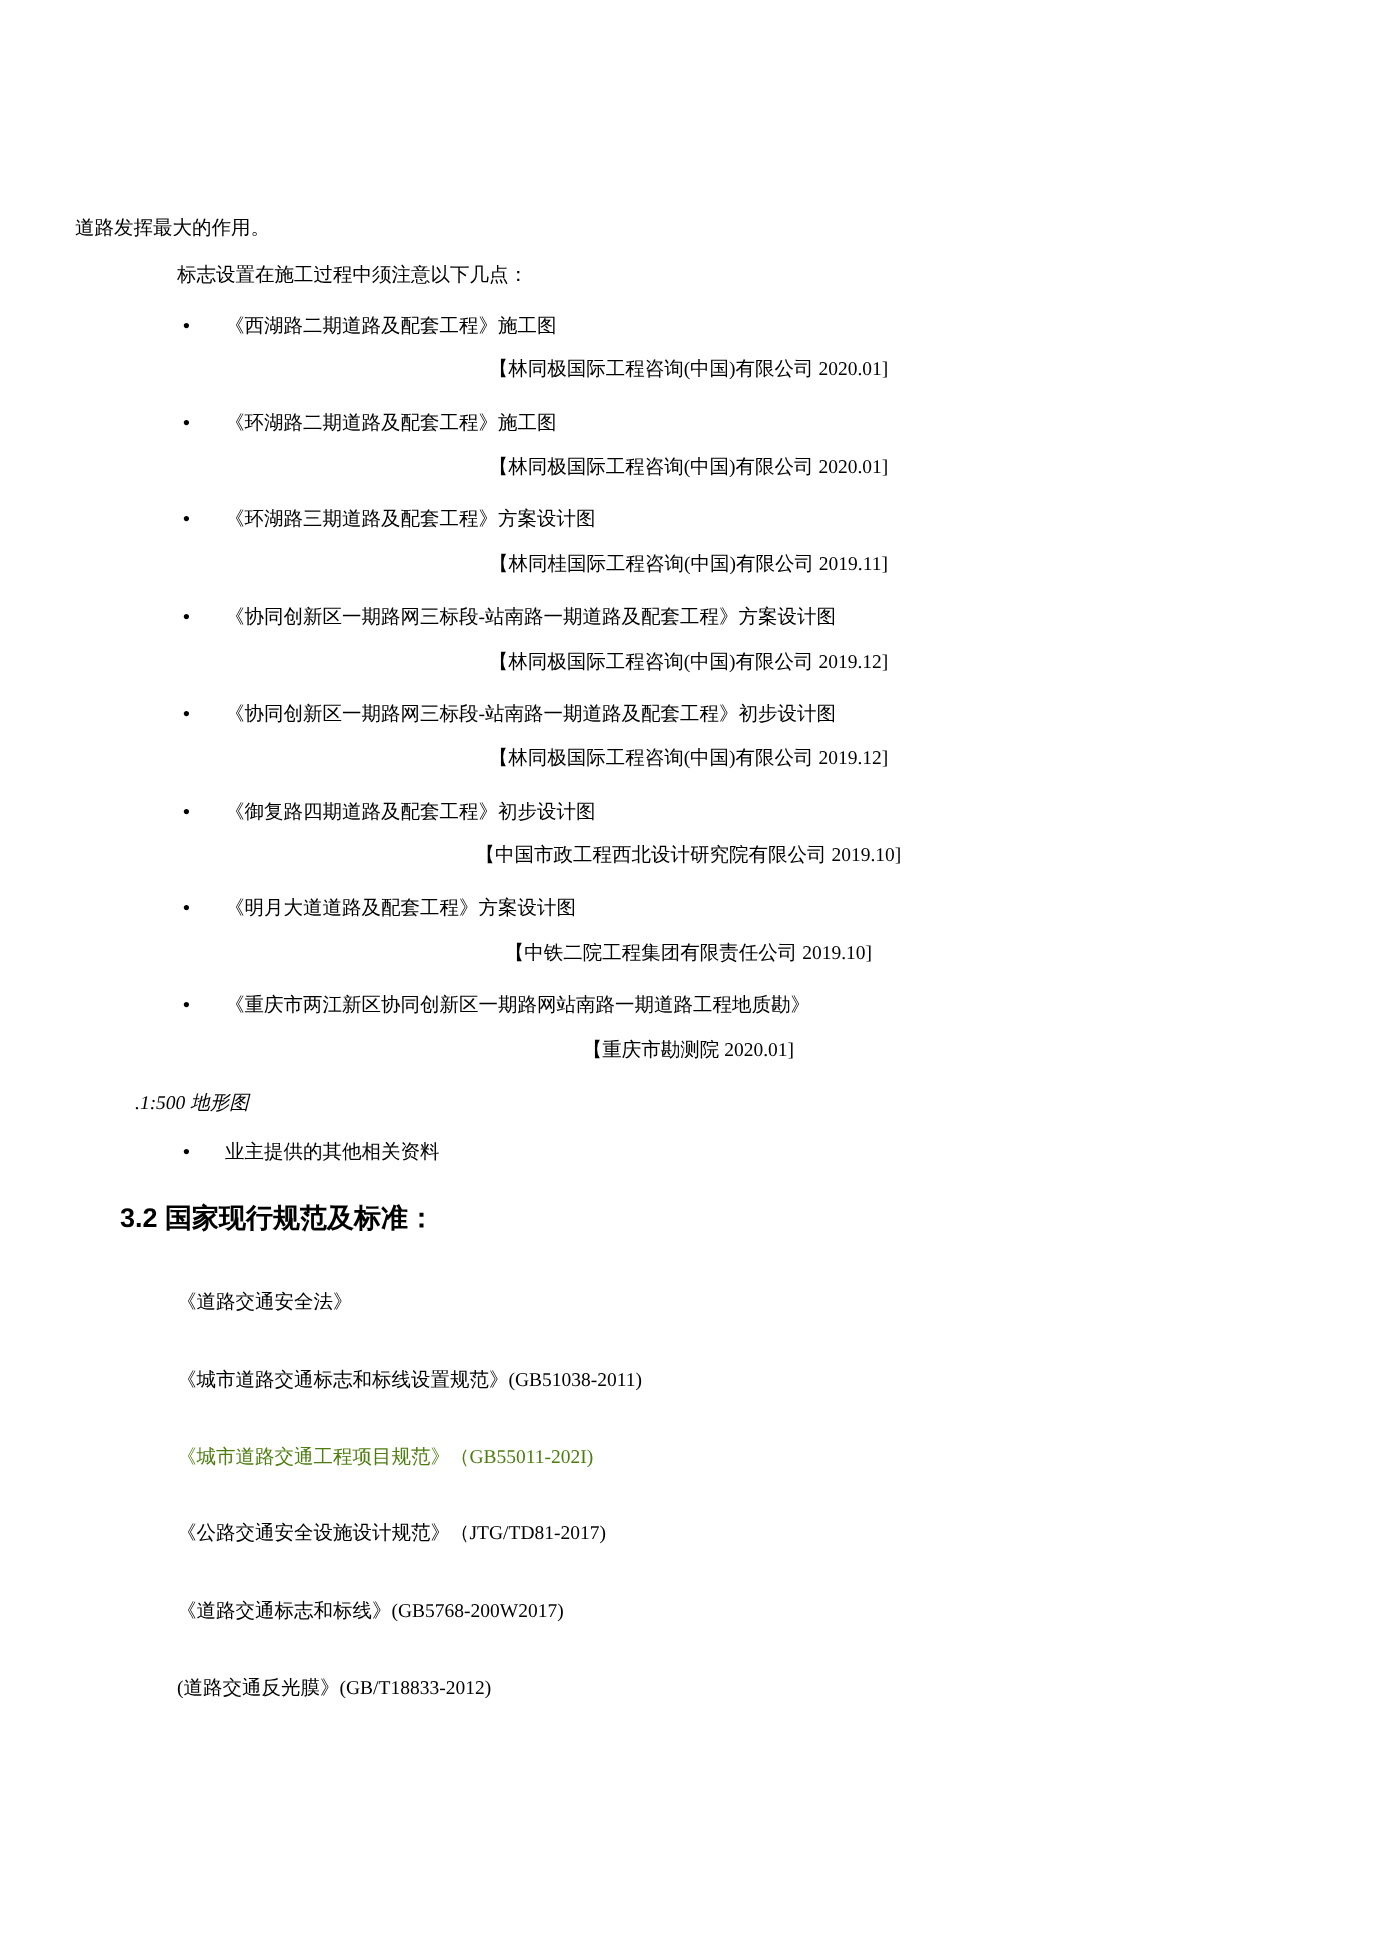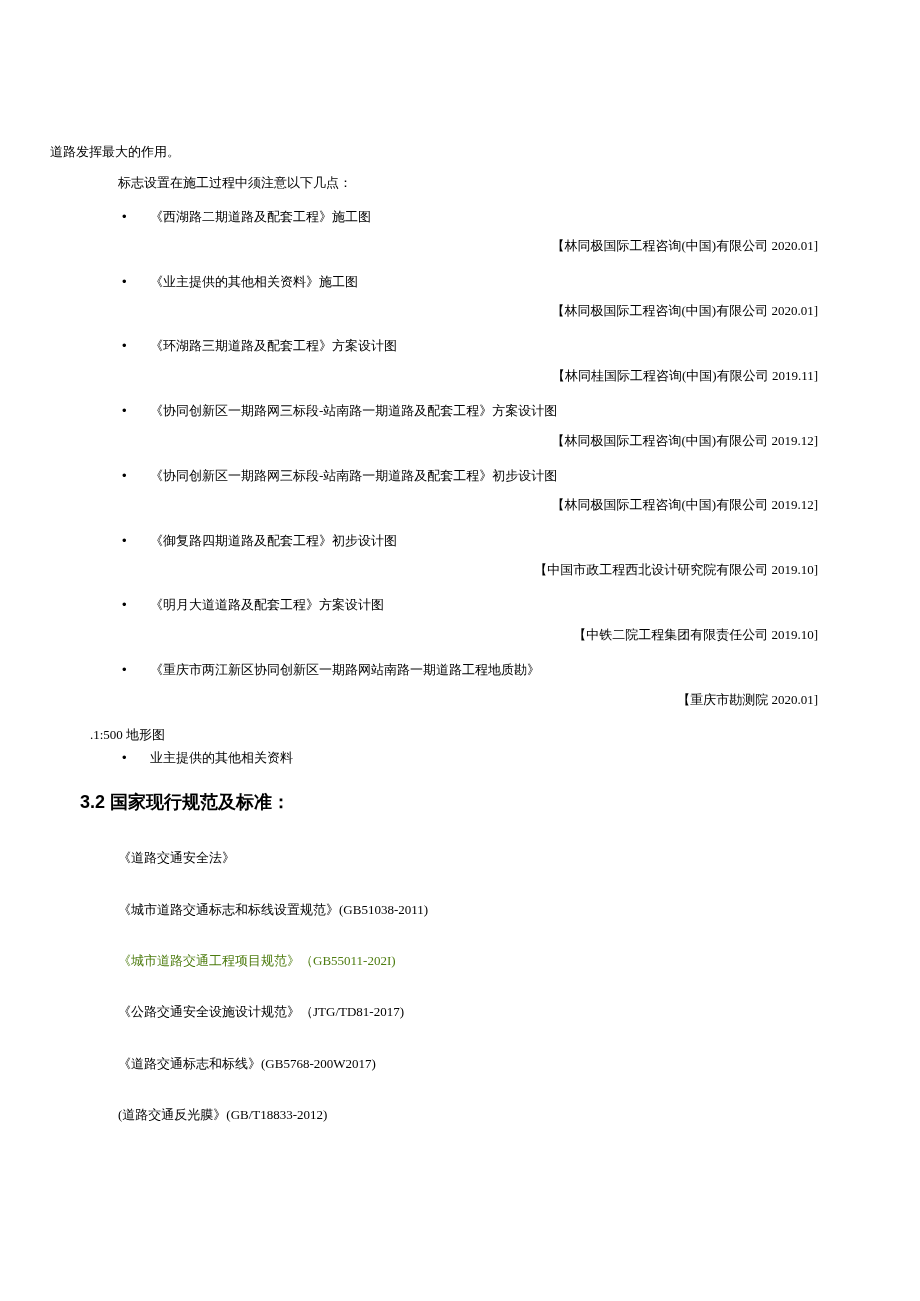--- a/index.html
+++ b/index.html
@@ -31,28 +31,30 @@
     }
     .bullet-dot {
       width: 28px;
       flex-shrink: 0;
       font-family: Arial, sans-serif;
     }
     .bullet-text {
       flex: 1;
     }
     .right-note {
-      text-align: right;
-      margin-right: 12px;
+      text-align: center;
+      margin-right: 2px;
       margin-bottom: 12px;
       margin-top: 4px;
     }
     .plain-line {
       margin-left: 0px;
+      margin-bottom: 10px;
       margin-top: 4px;
+      font-style: italic;
     }
     .section-heading {
       font-family: Arial, "Microsoft YaHei", sans-serif;
       font-weight: bold;
       font-size: 18px;
       margin-top: 16px;
       margin-bottom: 18px;
       margin-left: -10px;
     }
     .standard-item {
@@ -72,21 +74,21 @@
 <div class="intro-line">标志设置在施工过程中须注意以下几点：</div>
 
 <div id="bullet-container">
     <div class="bullet-item">
       <span class="bullet-dot">•</span>
       <span class="bullet-text">《西湖路二期道路及配套工程》施工图</span>
     </div>
     <div class="right-note">【林同极国际工程咨询(中国)有限公司 2020.01]</div>
     <div class="bullet-item">
       <span class="bullet-dot">•</span>
-      <span class="bullet-text">《业主提供的其他相关资料》施工图</span>
+      <span class="bullet-text">《环湖路二期道路及配套工程》施工图</span>
     </div>
     <div class="right-note">【林同极国际工程咨询(中国)有限公司 2020.01]</div>
     <div class="bullet-item">
       <span class="bullet-dot">•</span>
       <span class="bullet-text">《环湖路三期道路及配套工程》方案设计图</span>
     </div>
     <div class="right-note">【林同桂国际工程咨询(中国)有限公司 2019.11]</div>
     <div class="bullet-item">
       <span class="bullet-dot">•</span>
       <span class="bullet-text">《协同创新区一期路网三标段-站南路一期道路及配套工程》方案设计图</span>

